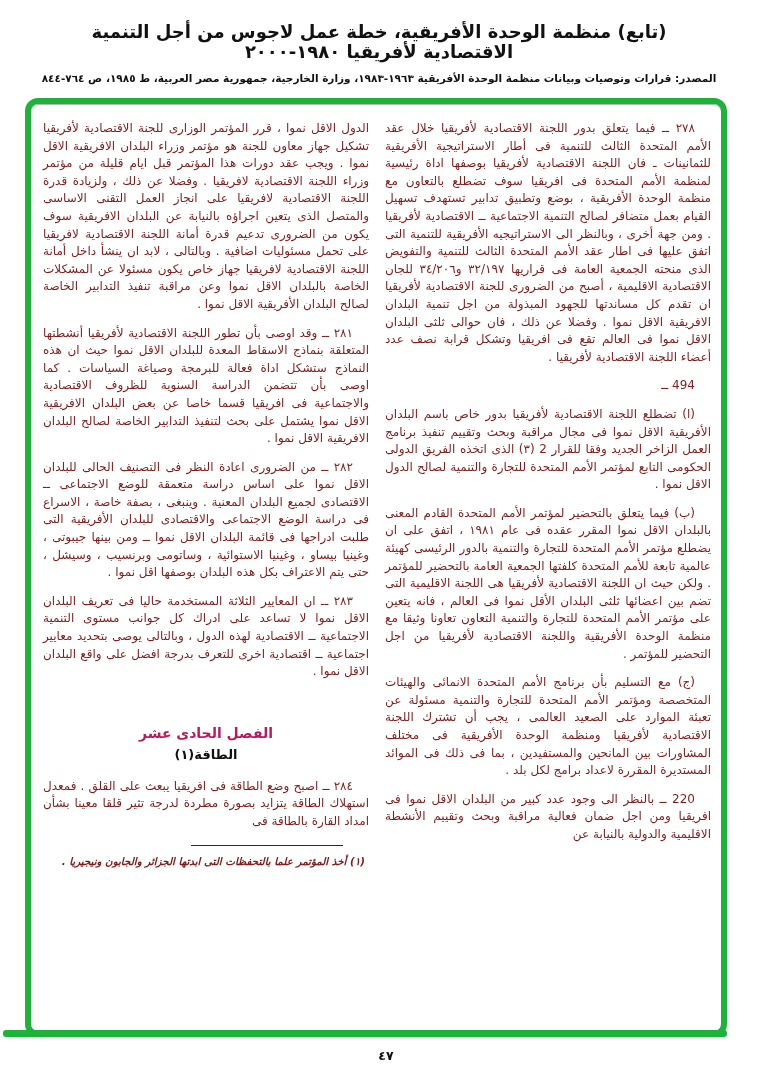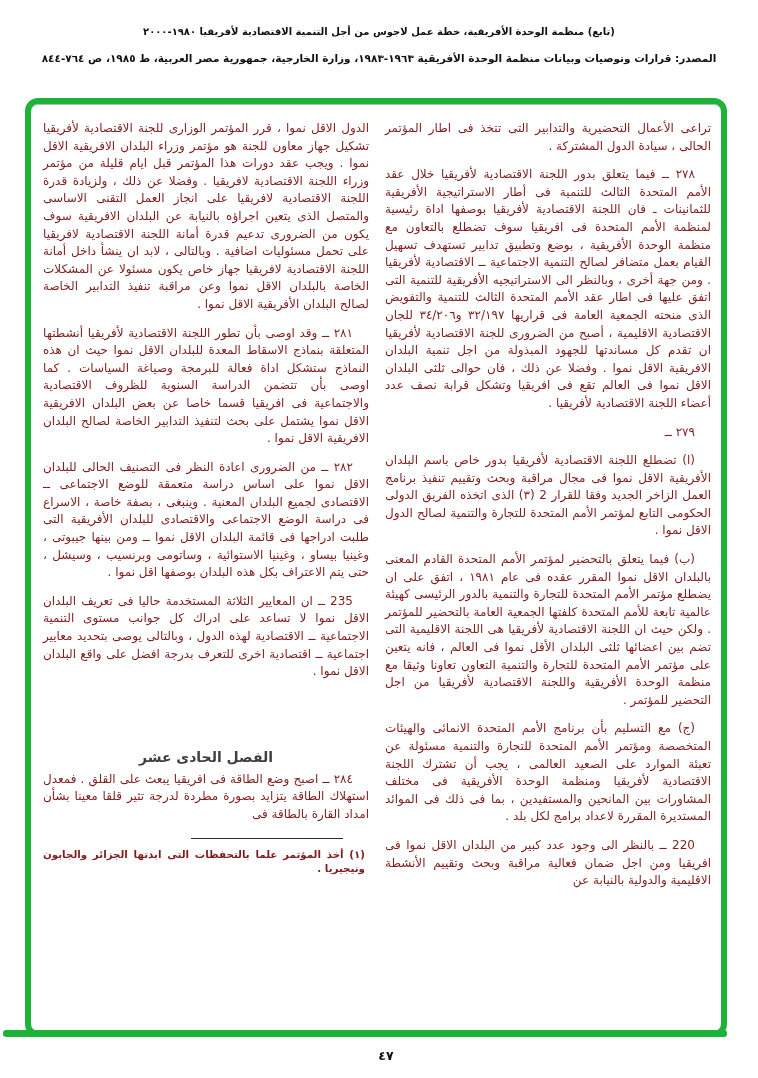--- a/index.html
+++ b/index.html
@@ -3,21 +3,21 @@
 <meta charset="utf-8">
 <style>
   html,body{margin:0;padding:0;background:#ffffff;}
   body{
     width:758px;height:1078px;position:relative;overflow:hidden;
     font-family:"DejaVu Sans",sans-serif;color:#151515;
     -webkit-font-smoothing:antialiased;
   }
   .header{position:absolute;top:22px;left:0;right:0;text-align:center;}
   .doc-title{
-    font-size:10px;font-weight:bold;letter-spacing:0;
+    font-size:18px;font-weight:bold;letter-spacing:0;
     padding:0 46px;line-height:20px;color:#111;
   }
   .doc-source{
     margin-top:9px;font-size:10.5px;font-weight:bold;color:#111;
     padding:0 34px;line-height:15px;
   }
   .green-box{
     position:absolute;left:25px;top:98px;width:702px;height:939px;
     box-sizing:border-box;border:6px solid #1db339;border-radius:13px;
     background:#ffffff;overflow:hidden;
@@ -28,70 +28,71 @@
   .col{flex:1 1 0;min-width:0;}
   .col p{
     margin:0 0 11px 0;
     font-size:12px;line-height:17.6px;
     text-align:justify;
     color:#7f1d1d;
   }
   .col p.indent{text-indent:16px;}
   .num-only{text-indent:16px;}
   .chapter-heading{
-    margin:68px 0 6px 0;text-align:center;
-    font-size:14px;font-weight:bold;color:#404040;
+    margin:44px 0 6px 0;text-align:center;
+    font-size:14px;font-weight:bold;color:#be185d;
   }
   .chapter-subheading{
     margin:0 0 16px 0;text-align:center;
     font-size:13px;font-weight:bold;color:#101010;
   }
   .footnote-rule{
     width:152px;border:0;border-top:1.6px solid #2a2a2a;
     margin:14px 26px 8px auto; 
     margin-inline-start:26px;margin-inline-end:auto;
   }
   .footnote{
     font-size:10.3px !important;line-height:14.5px !important;
     font-weight:bold;color:#1a1a1a;
     padding-inline-start:4px;
+    font-style:italic;
   }
   .bottom-bar{
     position:absolute;left:3px;top:1030px;width:724px;height:7px;
     background:#1db339;border-radius:3px;
   }
   .page-number{
     position:absolute;top:1048px;left:0;right:0;text-align:center;
     font-size:12.5px;font-weight:bold;color:#111;padding-left:14px;
   }
 </style>
 </head>
 <body>
 
 <div class="header">
   <div class="doc-title">(تابع) منظمة الوحدة الأفريقية، خطة عمل لاجوس من أجل التنمية الاقتصادية لأفريقيا ١٩٨٠-٢٠٠٠</div>
   <div class="doc-source">المصدر: قرارات وتوصيات وبيانات منظمة الوحدة الأفريقية ١٩٦٣-١٩٨٣، وزارة الخارجية، جمهورية مصر العربية، ط ١٩٨٥، ص ٧٦٤-٨٤٤</div>
 </div>
 
 <div class="green-box">
   <div class="col">
-    <p>تراعى الأعمال التحضيرية والتدابير التى تتخذ فى اطار المؤتمر الحالى ، سيادة الدول المشتركة .</p>
     <p class="indent">٢٧٨ ــ فيما يتعلق بدور اللجنة الاقتصادية لأفريقيا خلال عقد الأمم المتحدة الثالث للتنمية فى أطار الاستراتيجية الأفريقية للثمانينات ـ فان اللجنة الاقتصادية لأفريقيا بوصفها اداة رئيسية لمنظمة الأمم المتحدة فى افريقيا سوف تضطلع بالتعاون مع منظمة الوحدة الأفريقية ، بوضع وتطبيق تدابير تستهدف تسهيل القيام بعمل متضافر لصالح التنمية الاجتماعية ــ الاقتصادية لأفريقيا . ومن جهة أخرى ، وبالنظر الى الاستراتيجيه الأفريقية للتنمية التى اتفق عليها فى اطار عقد الأمم المتحدة الثالث للتنمية والتفويض الذى منحته الجمعية العامة فى قراريها ٣٢/١٩٧ و٣٤/٢٠٦ للجان الاقتصادية الاقليمية ، أصبح من الضرورى للجنة الاقتصادية لأفريقيا ان تقدم كل مساندتها للجهود المبذولة من اجل تنمية البلدان الافريقية الاقل نموا . وفضلا عن ذلك ، فان حوالى ثلثى البلدان الاقل نموا فى العالم تقع فى افريقيا وتشكل قرابة نصف عدد أعضاء اللجنة الاقتصادية لأفريقيا .</p>
-    <p class="num-only">٢٧٩ ــ</p>
+    <p class="num-only">494 ــ</p>
     <p class="indent">(ا) تضطلع اللجنة الاقتصادية لأفريقيا بدور خاص باسم البلدان الأفريقية الاقل نموا فى مجال مراقبة وبحث وتقييم تنفيذ برنامج العمل الزاخر الجديد وفقا للقرار 2 (٣) الذى اتخذه الفريق الدولى الحكومى التابع لمؤتمر الأمم المتحدة للتجارة والتنمية لصالح الدول الاقل نموا .</p>
     <p class="indent">(ب) فيما يتعلق بالتحضير لمؤتمر الأمم المتحدة القادم المعنى بالبلدان الاقل نموا المقرر عقده فى عام ١٩٨١ ، اتفق على ان يضطلع مؤتمر الأمم المتحدة للتجارة والتنمية بالدور الرئيسى كهيئة عالمية تابعة للأمم المتحدة كلفتها الجمعية العامة بالتحضير للمؤتمر . ولكن حيث ان اللجنة الاقتصادية لأفريقيا هى اللجنة الاقليمية التى تضم بين اعضائها ثلثى البلدان الأقل نموا فى العالم ، فانه يتعين على مؤتمر الأمم المتحدة للتجارة والتنمية التعاون تعاونا وثيقا مع منظمة الوحدة الأفريقية واللجنة الاقتصادية لأفريقيا من اجل التحضير للمؤتمر .</p>
     <p class="indent">(ج) مع التسليم بأن برنامج الأمم المتحدة الانمائى والهيئات المتخصصة ومؤتمر الأمم المتحدة للتجارة والتنمية مسئولة عن تعبئة الموارد على الصعيد العالمى ، يجب أن تشترك اللجنة الاقتصادية لأفريقيا ومنظمة الوحدة الأفريقية فى مختلف المشاورات بين المانحين والمستفيدين ، بما فى ذلك فى الموائد المستديرة المقررة لاعداد برامج لكل بلد .</p>
     <p class="indent">220 ــ بالنظر الى وجود عدد كبير من البلدان الاقل نموا فى افريقيا ومن اجل ضمان فعالية مراقبة وبحث وتقييم الأنشطة الاقليمية والدولية بالنيابة عن</p>
   </div>
   <div class="col">
     <p>الدول الاقل نموا ، قرر المؤتمر الوزارى للجنة الاقتصادية لأفريقيا تشكيل جهاز معاون للجنة هو مؤتمر وزراء البلدان الافريقية الاقل نموا . ويجب عقد دورات هذا المؤتمر قبل ايام قليلة من مؤتمر وزراء اللجنة الاقتصادية لافريقيا . وفضلا عن ذلك ، ولزيادة قدرة اللجنة الاقتصادية لافريقيا على انجاز العمل التقنى الاساسى والمتصل الذى يتعين اجراؤه بالنيابة عن البلدان الافريقية سوف يكون من الضرورى تدعيم قدرة أمانة اللجنة الاقتصادية لافريقيا على تحمل مسئوليات اضافية . وبالتالى ، لابد ان ينشأ داخل أمانة اللجنة الاقتصادية لافريقيا جهاز خاص يكون مسئولا عن المشكلات الخاصة بالبلدان الاقل نموا وعن مراقبة تنفيذ التدابير الخاصة لصالح البلدان الأفريقية الاقل نموا .</p>
     <p class="indent">٢٨١ ــ وقد اوصى بأن تطور اللجنة الاقتصادية لأفريقيا أنشطتها المتعلقة بنماذج الاسقاط المعدة للبلدان الاقل نموا حيث ان هذه النماذج ستشكل اداة فعالة للبرمجة وصياغة السياسات . كما اوصى بأن تتضمن الدراسة السنوية للظروف الاقتصادية والاجتماعية فى افريقيا قسما خاصا عن بعض البلدان الافريقية الاقل نموا يشتمل على بحث لتنفيذ التدابير الخاصة لصالح البلدان الافريقية الاقل نموا .</p>
     <p class="indent">٢٨٢ ــ من الضرورى اعادة النظر فى التصنيف الحالى للبلدان الاقل نموا على اساس دراسة متعمقة للوضع الاجتماعى ــ الاقتصادى لجميع البلدان المعنية . وينبغى ، بصفة خاصة ، الاسراع فى دراسة الوضع الاجتماعى والاقتصادى للبلدان الأفريقية التى طلبت ادراجها فى قائمة البلدان الاقل نموا ــ ومن بينها جيبوتى ، وغينيا بيساو ، وغينيا الاستوائية ، وساتومى وبرنسيب ، وسيشل ، حتى يتم الاعتراف بكل هذه البلدان بوصفها اقل نموا .</p>
-    <p class="indent">235 ــ ان المعايير الثلاثة المستخدمة حاليا فى تعريف البلدان الاقل نموا لا تساعد على ادراك كل جوانب مستوى التنمية الاجتماعية ــ الاقتصادية لهذه الدول ، وبالتالى يوصى بتحديد معايير اجتماعية ــ اقتصادية اخرى للتعرف بدرجة افضل على واقع البلدان الاقل نموا .</p>
+    <p class="indent">٢٨٣ ــ ان المعايير الثلاثة المستخدمة حاليا فى تعريف البلدان الاقل نموا لا تساعد على ادراك كل جوانب مستوى التنمية الاجتماعية ــ الاقتصادية لهذه الدول ، وبالتالى يوصى بتحديد معايير اجتماعية ــ اقتصادية اخرى للتعرف بدرجة افضل على واقع البلدان الاقل نموا .</p>
     <div class="chapter-heading">الفصل الحادى عشر</div>
+    <div class="chapter-subheading">الطاقة(١)</div>
     <p class="indent">٢٨٤ ــ اصبح وضع الطاقة فى افريقيا يبعث على القلق . فمعدل استهلاك الطاقة يتزايد بصورة مطردة لدرجة تثير قلقا معينا بشأن امداد القارة بالطاقة فى</p>
     <hr class="footnote-rule">
     <p class="footnote">(١) أخذ المؤتمر علما بالتحفظات التى ابدتها الجزائر والجابون ونيجيريا .</p>
   </div>
 </div>
 
 <div class="bottom-bar"></div>
 <div class="page-number">٤٧</div>
 
 </body></html>

